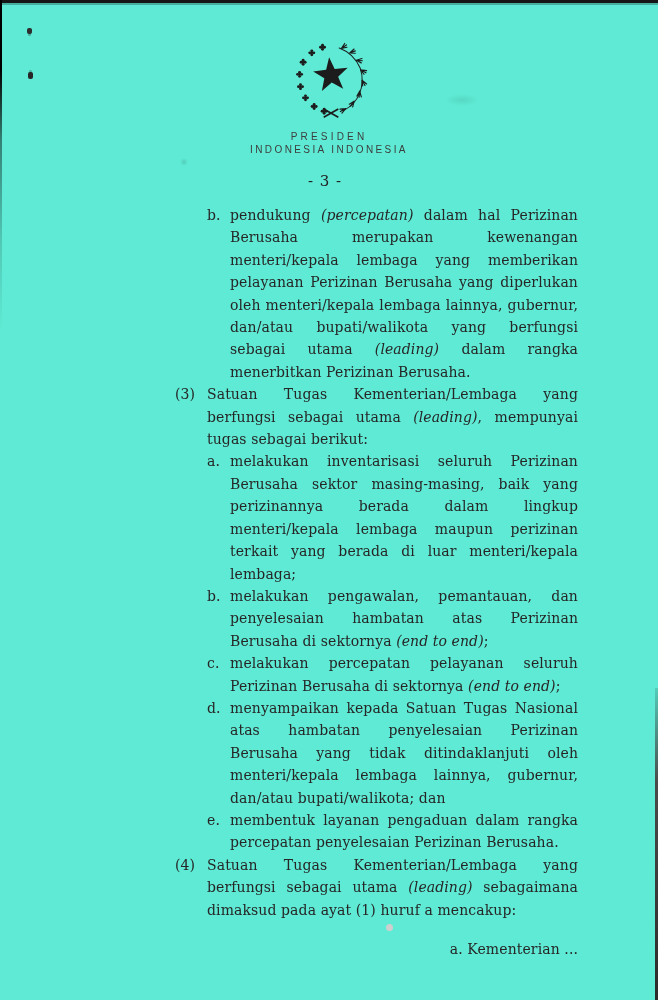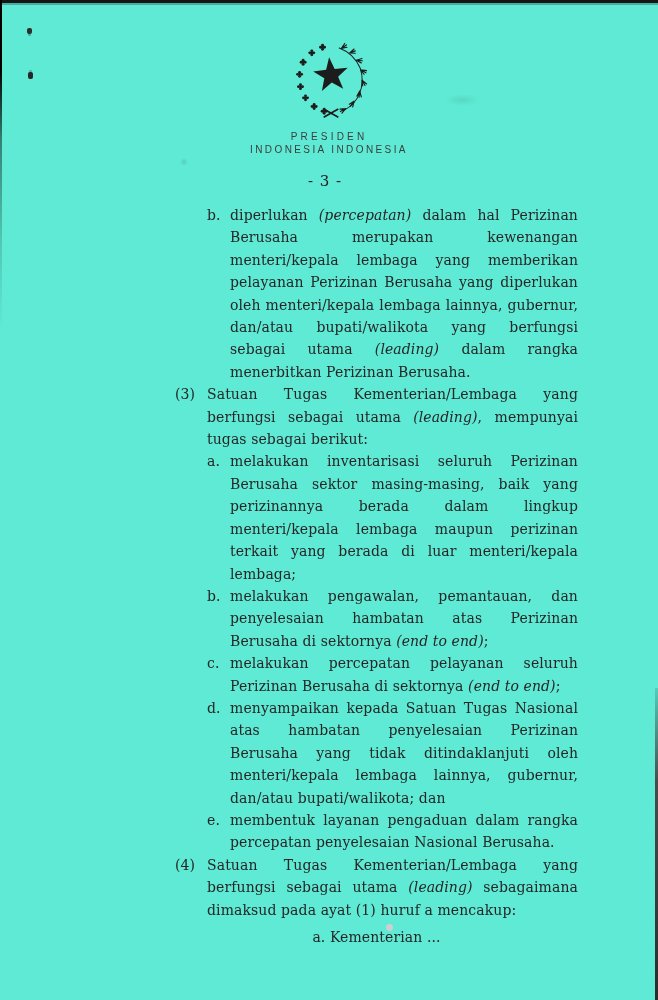--- a/index.html
+++ b/index.html
@@ -45,21 +45,21 @@
   .body-text {
     position:absolute; left:175px; top:204px; width:403px;
     font-size:14px; line-height:22.4px; color:#262626;
     letter-spacing:.1px;
   }
   .item { display:flex; }
   .item .lbl { flex:0 0 32px; }
   .item .txt { flex:1; text-align:justify; }
   .item.l1 { margin-left:32px; }
   .item.l1 .lbl { flex:0 0 23px; }
-  .catchword { text-align:center; margin-top:5px; }
+  .catchword { text-align:right; margin-top:17px; }
 </style>
 </head>
 <body>
 
 <div class="page">
 
   <div class="edge-top"></div>
   <div class="edge-top-fade"></div>
   <div class="edge-left"></div>
   <div class="edge-right"></div>
@@ -170,21 +170,21 @@
     </svg>
   </div>
 
   <div class="hdr-line hdr-1">PRESIDEN</div>
   <div class="hdr-line hdr-2">INDONESIA INDONESIA</div>
   <div class="page-num">- 3 -</div>
 
   <div class="body-text">
       <div class="item l1">
         <span class="lbl">b.</span>
-        <span class="txt"><span>diperlukan </span><i>(percepatan)</i><span> dalam hal Perizinan Berusaha merupakan kewenangan menteri/kepala lembaga yang memberikan pelayanan Perizinan Berusaha yang diperlukan oleh menteri/kepala lembaga lainnya, gubernur, dan/atau bupati/walikota yang berfungsi sebagai utama </span><i>(leading)</i><span> dalam rangka menerbitkan Perizinan Berusaha.</span></span>
+        <span class="txt"><span>pendukung </span><i>(percepatan)</i><span> dalam hal Perizinan Berusaha merupakan kewenangan menteri/kepala lembaga yang memberikan pelayanan Perizinan Berusaha yang diperlukan oleh menteri/kepala lembaga lainnya, gubernur, dan/atau bupati/walikota yang berfungsi sebagai utama </span><i>(leading)</i><span> dalam rangka menerbitkan Perizinan Berusaha.</span></span>
       </div>
       <div class="item">
         <span class="lbl">(3)</span>
         <span class="txt"><span>Satuan Tugas Kementerian/Lembaga yang berfungsi sebagai utama </span><i>(leading)</i><span>, mempunyai tugas sebagai berikut:</span></span>
       </div>
       <div class="item l1">
         <span class="lbl">a.</span>
         <span class="txt"><span>melakukan inventarisasi seluruh Perizinan Berusaha sektor masing-masing, baik yang perizinannya berada dalam lingkup menteri/kepala lembaga maupun perizinan terkait yang berada di luar menteri/kepala lembaga;</span></span>
       </div>
       <div class="item l1">
@@ -194,21 +194,21 @@
       <div class="item l1">
         <span class="lbl">c.</span>
         <span class="txt"><span>melakukan percepatan pelayanan seluruh Perizinan Berusaha di sektornya </span><i>(end to end)</i><span>;</span></span>
       </div>
       <div class="item l1">
         <span class="lbl">d.</span>
         <span class="txt"><span>menyampaikan kepada Satuan Tugas Nasional atas hambatan penyelesaian Perizinan Berusaha yang tidak ditindaklanjuti oleh menteri/kepala lembaga lainnya, gubernur, dan/atau bupati/walikota; dan</span></span>
       </div>
       <div class="item l1">
         <span class="lbl">e.</span>
-        <span class="txt"><span>membentuk layanan pengaduan dalam rangka percepatan penyelesaian Nasional Berusaha.</span></span>
+        <span class="txt"><span>membentuk layanan pengaduan dalam rangka percepatan penyelesaian Perizinan Berusaha.</span></span>
       </div>
       <div class="item">
         <span class="lbl">(4)</span>
         <span class="txt"><span>Satuan Tugas Kementerian/Lembaga yang berfungsi sebagai utama </span><i>(leading)</i><span> sebagaimana dimaksud pada ayat (1) huruf a mencakup:</span></span>
       </div>
       <div class="catchword"><span>a. Kementerian ...</span></div>
     </div>
 
 </div>
 

